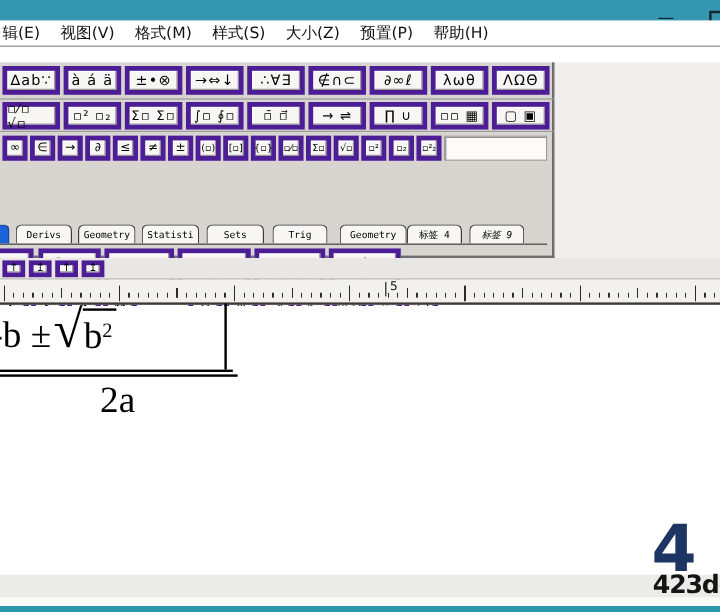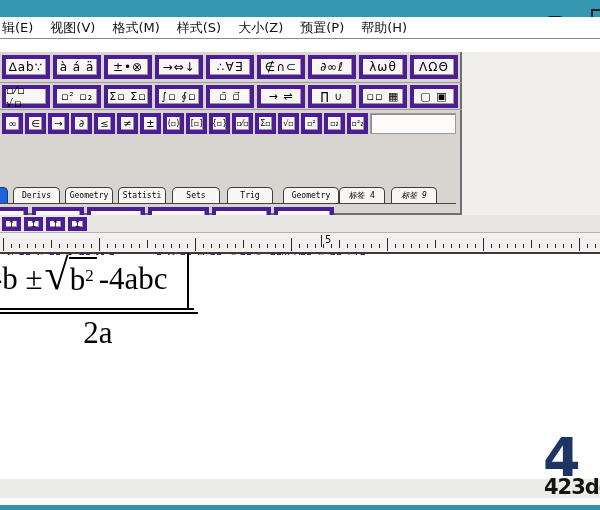--- a/index.html
+++ b/index.html
@@ -239,21 +239,20 @@
   <span class="ruler-num">5</span>
 </div>
 
 <div class="eq-area">
   <div class="eq eq-num">
     <span>-b ±</span>
     <span class="eq-rad">
       <span class="eq-rad-sign">√</span>
       <span class="eq-rad-body"><span>b</span><sup>2</sup></span>
     </span>
-    <span>-4abc</span>
   </div>
   <div class="caret-v"></div>
   <div class="frac-bar-1"></div>
   <div class="frac-bar-2"></div>
   <div class="eq eq-den">2a</div>
 </div>
 
 <div class="status-band"></div>
 <div class="bottom-gap"></div>
 <div class="bottom-teal"></div>

